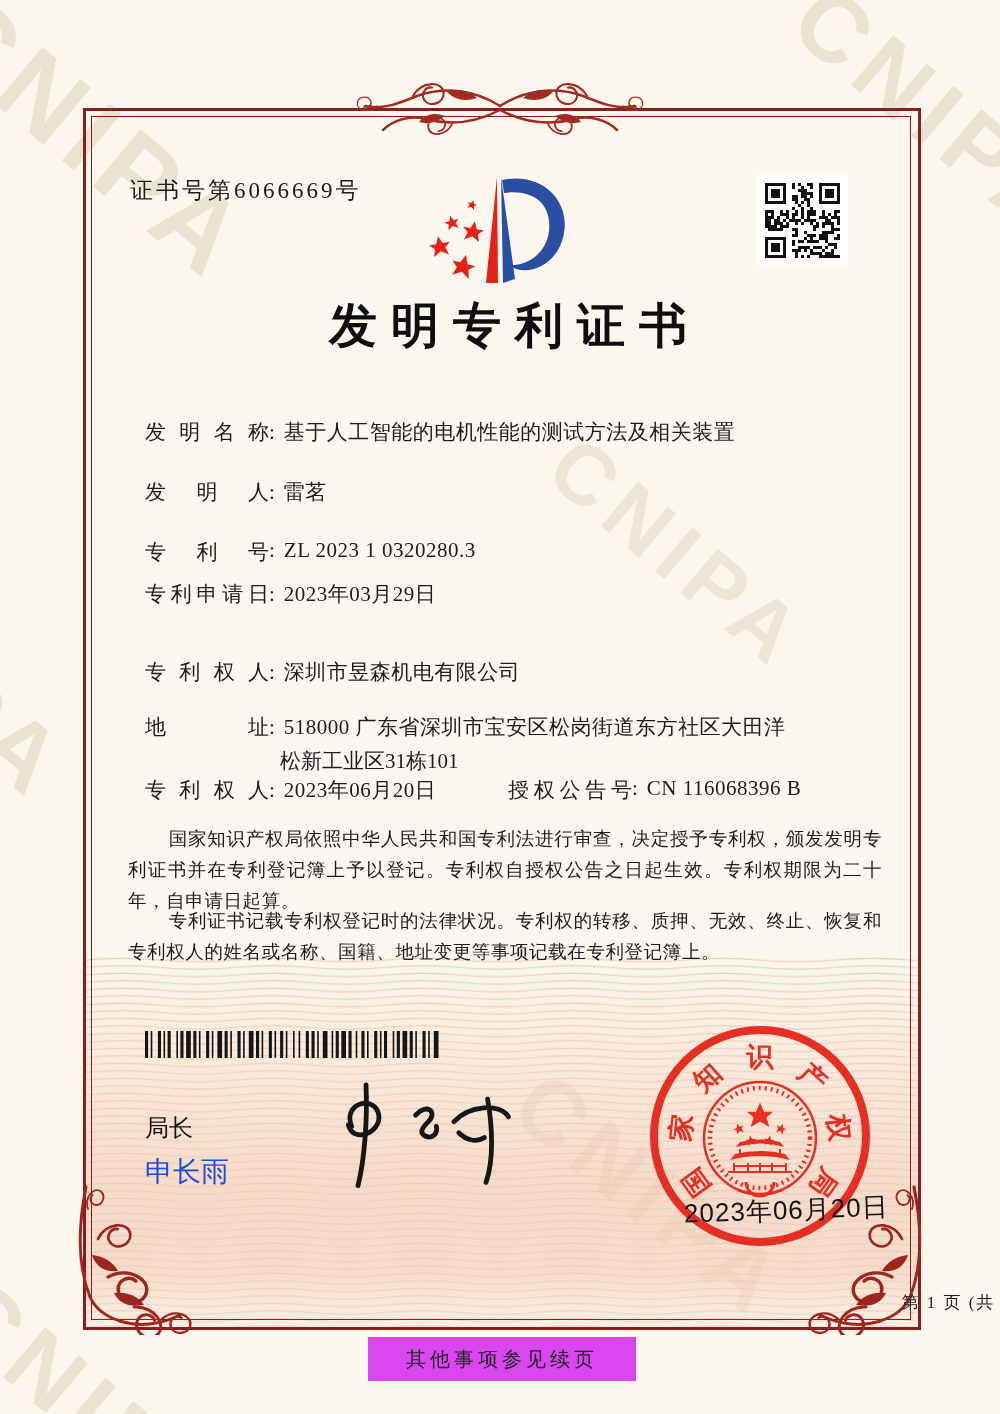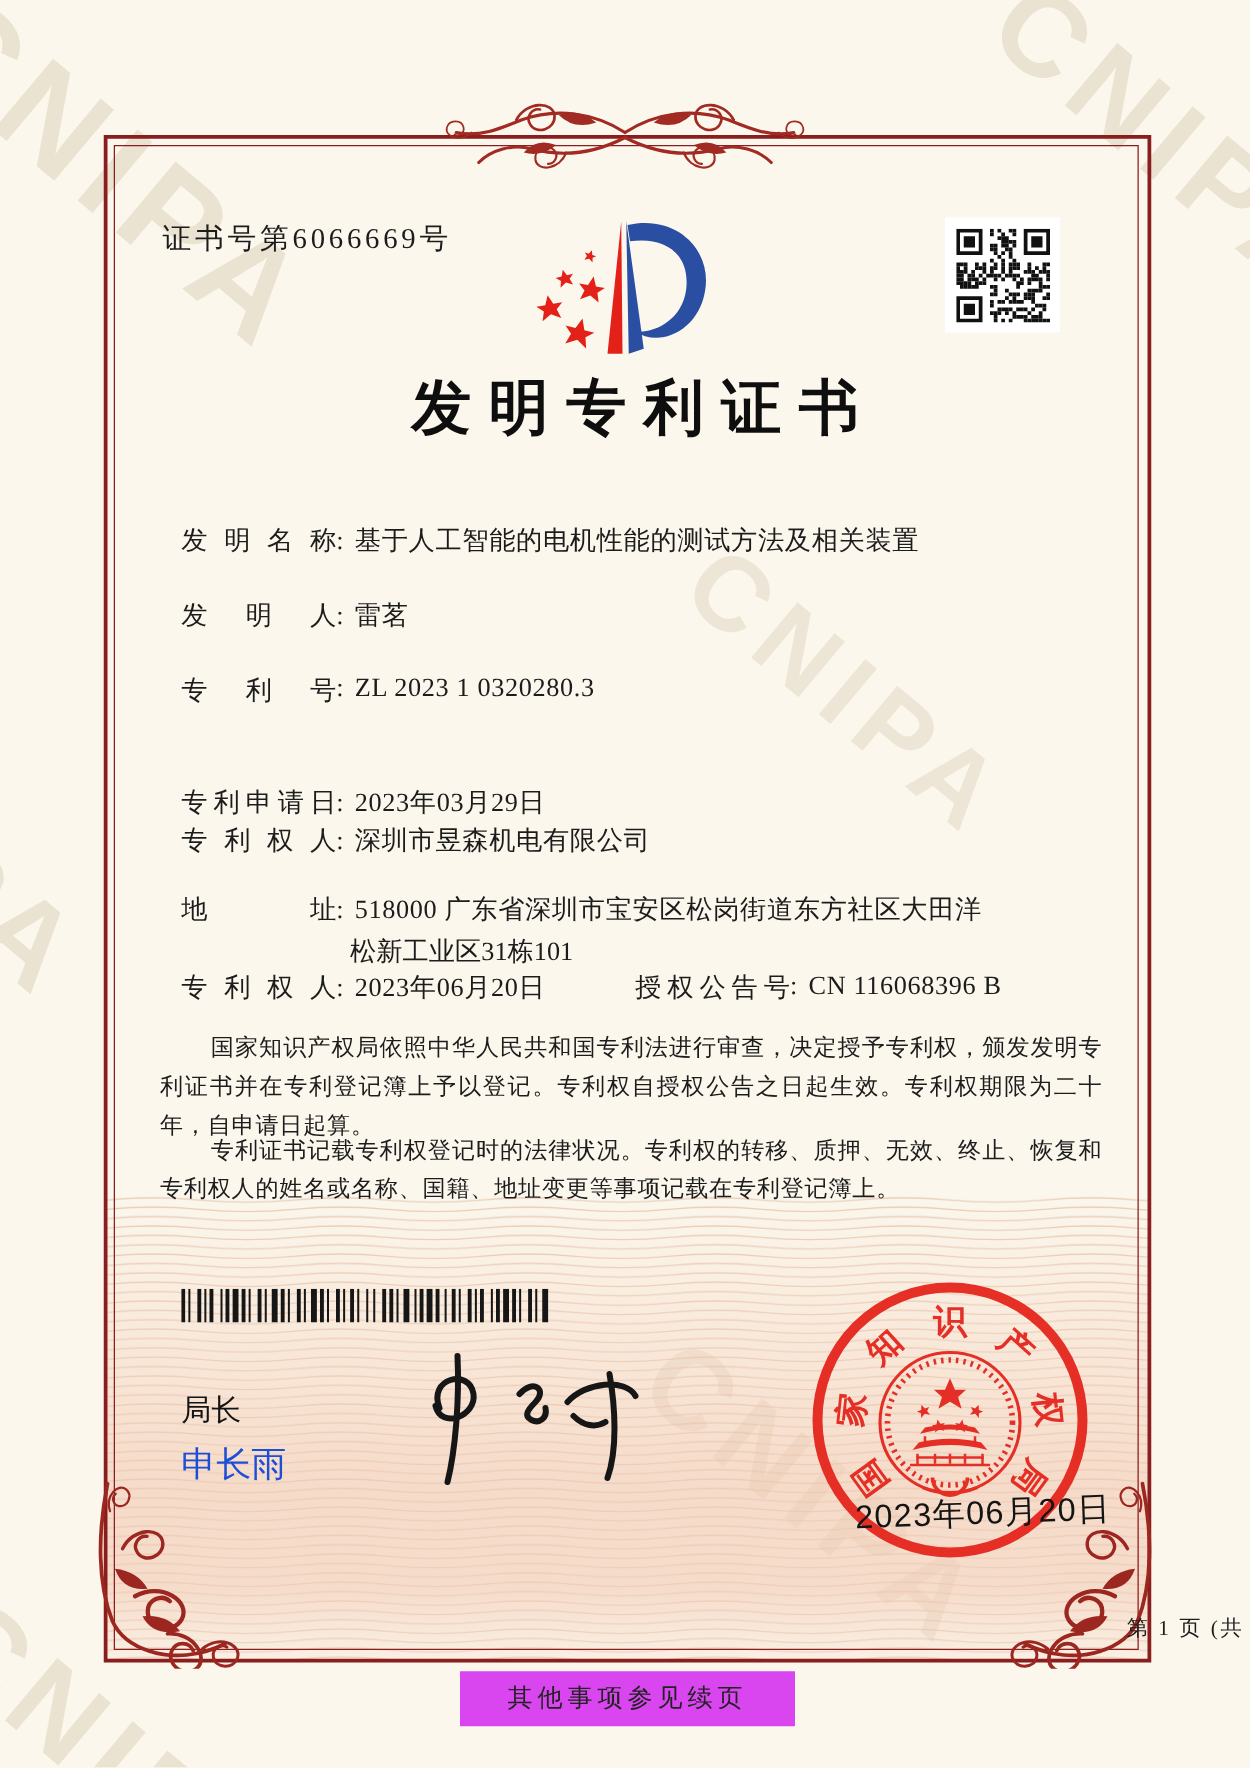--- a/index.html
+++ b/index.html
@@ -30,21 +30,21 @@
   .qr-box{left:756px;top:174px;width:92px;height:92px;background:#fff;z-index:6;}
   .qr-box svg{position:absolute;left:9px;top:9px;}
   .logo{left:420px;top:163px;z-index:6;}
   .title{left:0;top:294px;width:1000px;text-align:center;font-size:48px;font-weight:bold;
          letter-spacing:14px;padding-left:30px;box-sizing:border-box;color:#0e0e0e;z-index:6;}
   
   .row{position:absolute;left:145px;width:730px;font-size:21px;z-index:6;}
   .lab{display:inline-block;width:124px;text-align:justify;text-align-last:justify;vertical-align:top;}
   .colon{display:inline-block;margin-right:9px;}
   .val{letter-spacing:.5px;}
-  .r1{top:418px;} .r2{top:478px;} .r3{top:538px;} .r4{top:628px;} .r5{top:658px;}
+  .r1{top:418px;} .r2{top:478px;} .r3{top:538px;} .r4{top:580px;} .r5{top:658px;}
   .r6{top:713px;} .r6b{left:280px;top:747px;font-size:21px;z-index:6;}
   .r7{top:776px;}
   .grp2{position:absolute;left:363px;top:0;white-space:nowrap;}
   
   .para{position:absolute;left:128px;width:754px;font-size:18.5px;line-height:31px;
         text-align:justify;text-indent:2.2em;letter-spacing:.6px;z-index:6;}
   .p1{top:824px;} .p2{top:906px;}
   
   .barcode{left:145px;top:1031px;z-index:6;}
   .sign-title{left:145px;top:1112px;font-family:"Liberation Sans","DejaVu Sans",sans-serif;

